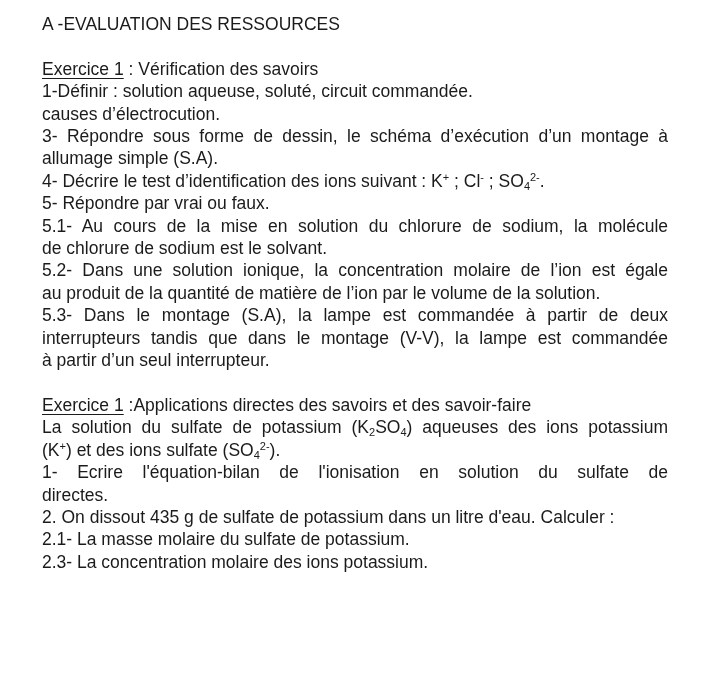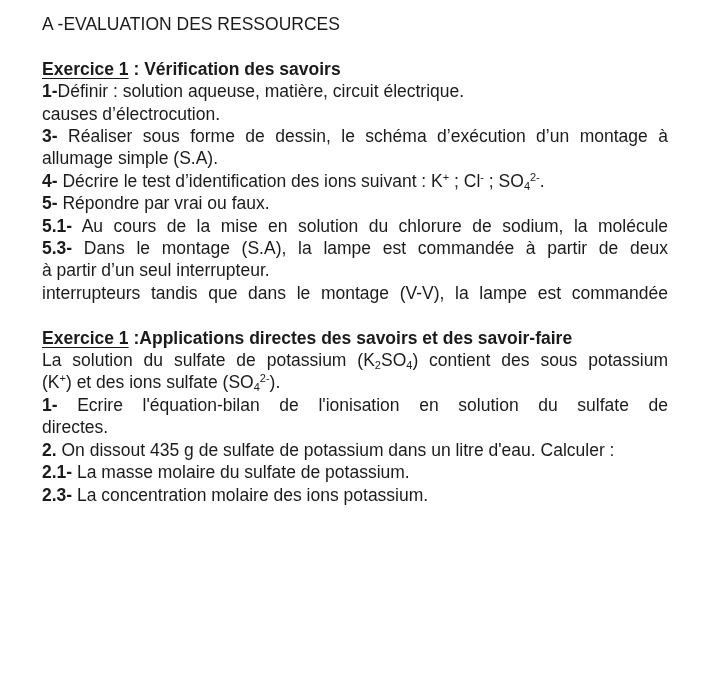--- a/index.html
+++ b/index.html
@@ -20,21 +20,21 @@
   }
   .block { }
   .line {
     line-height: 22.4px;
     white-space: normal;
   }
   .line.justify {
     text-align: justify;
     text-align-last: justify;
   }
-  .b { font-weight: bold; }
+  .b { font-weight: normal; }
   .m { font-weight: 500; }
   .u { text-decoration: underline; text-underline-offset: 3px; }
   .sup {
     font-size: 11px;
     position: relative;
     top: -6px;
     line-height: 0;
   }
   .sub {
     font-size: 11px;
@@ -47,48 +47,53 @@
 <body>
 
 <div class="page" style="background: rgb(255, 255, 255); color: rgb(27, 27, 27);">
     <div class="block">
       <div class="line"><span class="m">A -EVALUATION DES RESSOURCES</span></div>
     </div>
     <div class="block" style="margin-top: 22.4px;">
       <div class="line"><span class="b u">Exercice 1</span><span class="b"> : Vérification des savoirs</span></div>
     </div>
     <div class="block">
-      <div class="line"><span class="b">1-</span><span>Définir : solution aqueuse, matière, circuit électrique.</span></div>
+      <div class="line"><span class="b">1-</span><span>Définir : solution aqueuse, soluté, circuit commandée.</span></div>
     </div>
     <div class="block">
       <div class="line"><span>causes d’électrocution.</span></div>
     </div>
     <div class="block">
-      <div class="line justify"><span class="b">3-</span><span> Réaliser sous forme de dessin, le schéma d’exécution d’un montage à</span></div>
+      <div class="line justify"><span class="b">3-</span><span> Répondre sous forme de dessin, le schéma d’exécution d’un montage à</span></div>
       <div class="line"><span>allumage simple (S.A).</span></div>
     </div>
     <div class="block">
       <div class="line"><span class="b">4-</span><span> Décrire le test d’identification des ions suivant : K</span><span class="sup">+</span><span> ; Cl</span><span class="sup">-</span><span> ; SO</span><span class="sub">4</span><span class="sup">2-</span><span>.</span></div>
     </div>
     <div class="block">
       <div class="line"><span class="b">5-</span><span> Répondre par vrai ou faux.</span></div>
     </div>
     <div class="block">
       <div class="line justify"><span class="b">5.1-</span><span> Au cours de la mise en solution du chlorure de sodium, la molécule</span></div>
+      <div class="line"><span>de chlorure de sodium est le solvant.</span></div>
+    </div>
+    <div class="block">
+      <div class="line justify"><span class="b">5.2-</span><span> Dans une solution ionique, la concentration molaire de l’ion est égale</span></div>
+      <div class="line"><span>au produit de la quantité de matière de l’ion par le volume de la solution.</span></div>
     </div>
     <div class="block">
       <div class="line justify"><span class="b">5.3-</span><span> Dans le montage (S.A), la lampe est commandée à partir de deux</span></div>
+      <div class="line justify"><span>interrupteurs tandis que dans le montage (V-V), la lampe est commandée</span></div>
       <div class="line"><span>à partir d’un seul interrupteur.</span></div>
-      <div class="line justify"><span>interrupteurs tandis que dans le montage (V-V), la lampe est commandée</span></div>
     </div>
     <div class="block" style="margin-top: 22.4px;">
       <div class="line"><span class="b u">Exercice 1</span><span class="b"> :Applications directes des savoirs et des savoir-faire</span></div>
     </div>
     <div class="block">
-      <div class="line justify"><span>La solution du sulfate de potassium (K</span><span class="sub">2</span><span>SO</span><span class="sub">4</span><span>) contient des sous potassium</span></div>
+      <div class="line justify"><span>La solution du sulfate de potassium (K</span><span class="sub">2</span><span>SO</span><span class="sub">4</span><span>) aqueuses des ions potassium</span></div>
       <div class="line"><span>(K</span><span class="sup">+</span><span>) et des ions sulfate (SO</span><span class="sub">4</span><span class="sup">2-</span><span>).</span></div>
     </div>
     <div class="block">
       <div class="line justify"><span class="b">1-</span><span> Ecrire l'équation-bilan de l'ionisation en solution du sulfate de</span></div>
       <div class="line"><span>directes.</span></div>
     </div>
     <div class="block">
       <div class="line"><span class="b">2.</span><span> On dissout 435 g de sulfate de potassium dans un litre d'eau. Calculer :</span></div>
     </div>
     <div class="block">

